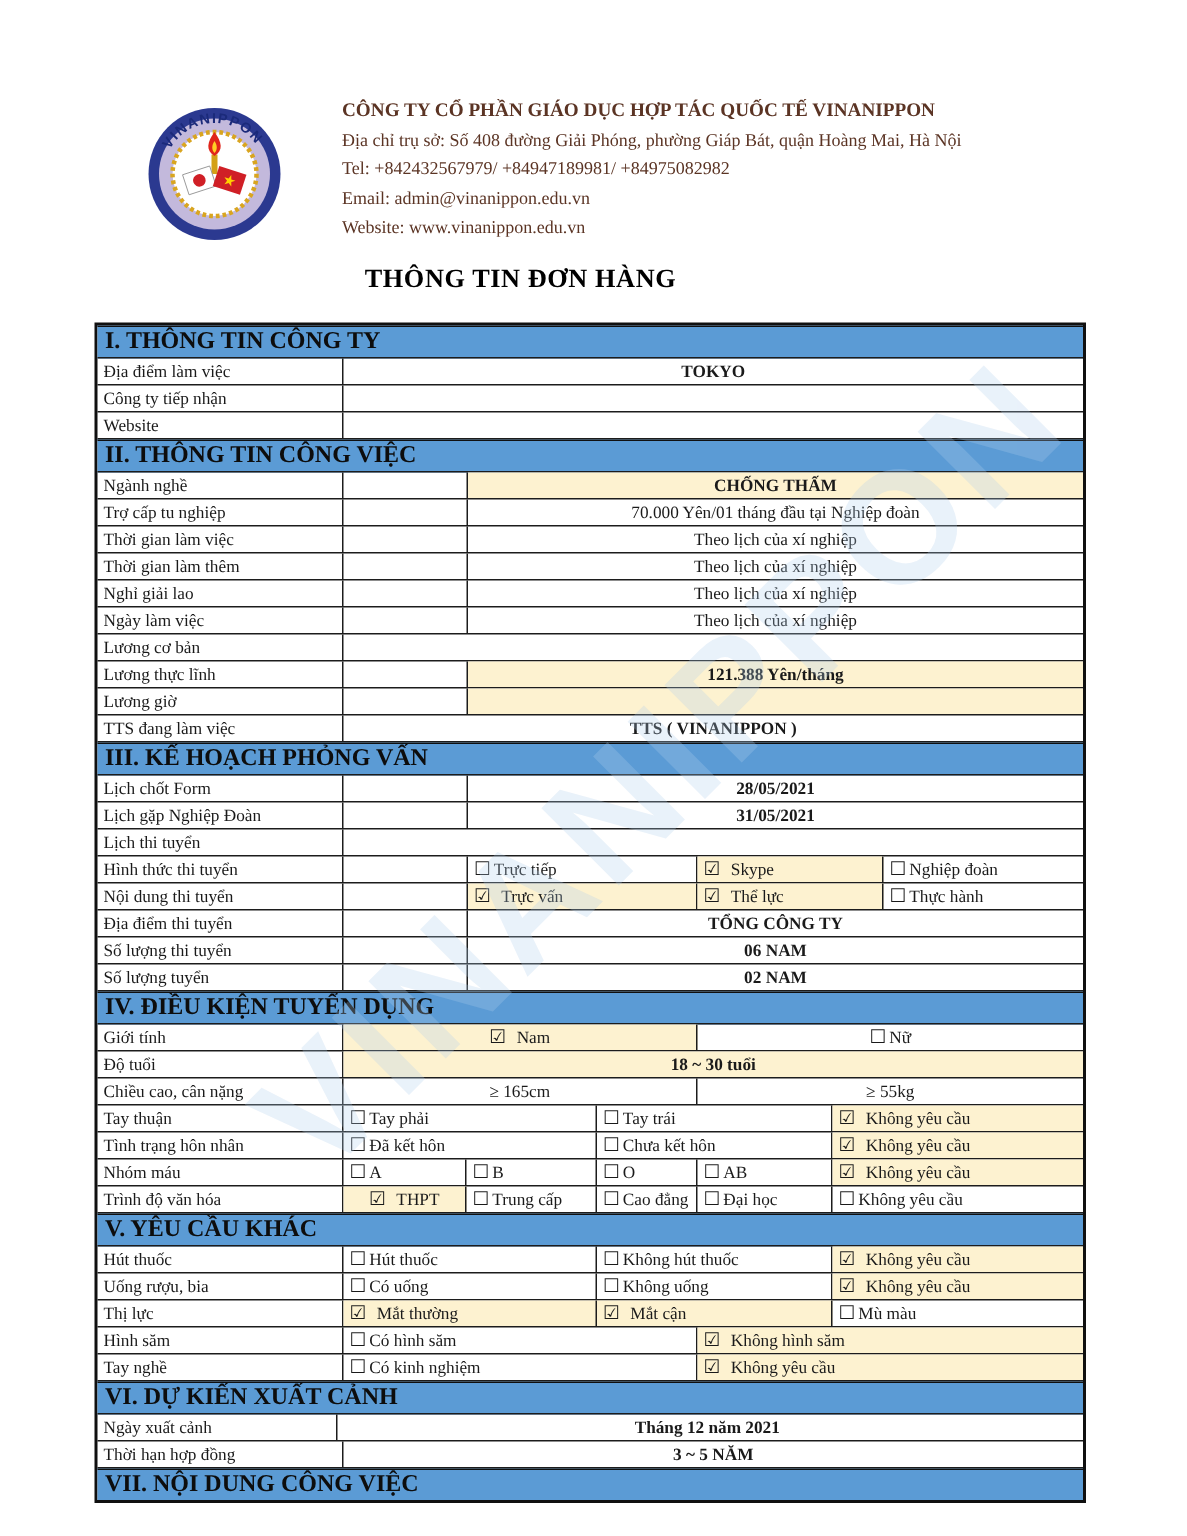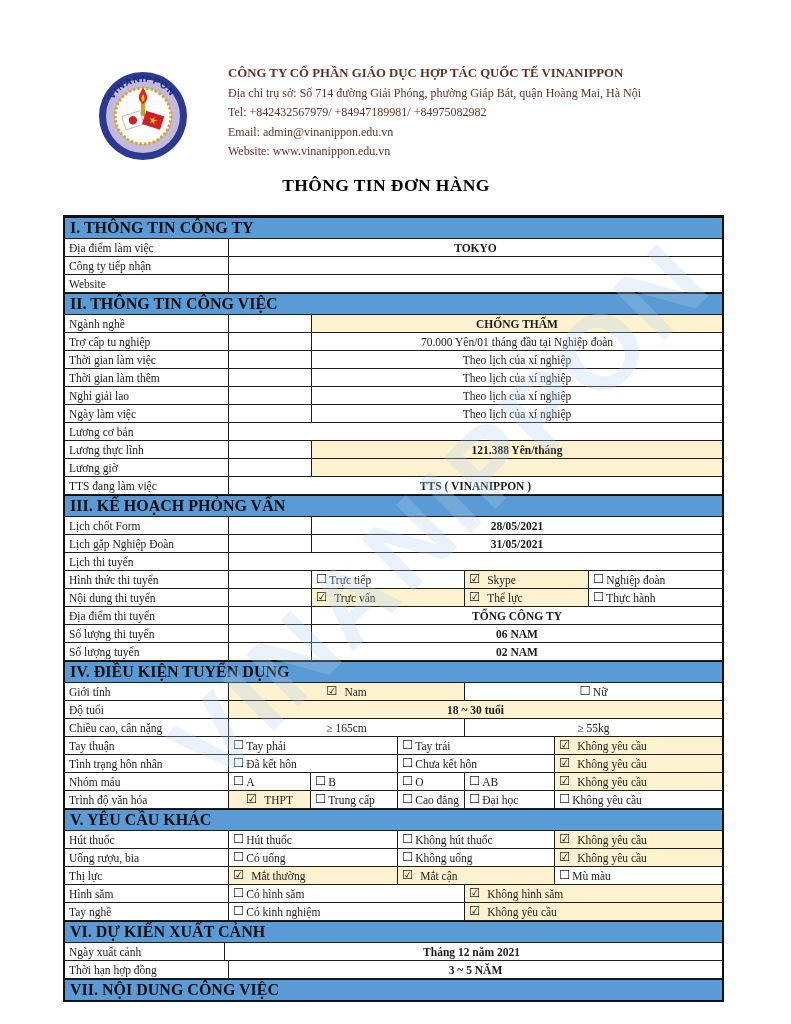--- a/index.html
+++ b/index.html
@@ -3,21 +3,21 @@
 <meta charset="utf-8">
 <style>
   html,body{margin:0;padding:0;background:#ffffff;}
   .page{position:relative;width:791px;height:1024px;background:#fff;overflow:hidden;
         font-family:"Liberation Serif",serif;color:#1a1a1a;}
   
   .logo{position:absolute;left:97px;top:70px;}
   .hdr{position:absolute;left:228px;top:64px;font-size:12px;line-height:19.5px;color:#5b3424;}
   .hdr .co{font-weight:bold;font-size:12.8px;}
   .title{position:absolute;top:175px;left:0;width:694px;text-align:center;
-         font-size:17.5px;font-weight:bold;color:#000;letter-spacing:.4px;padding-left:39px;}
+         font-size:17.5px;font-weight:bold;color:#000;letter-spacing:.4px;}
   
   .wm{position:absolute;left:-40px;top:452px;width:960px;text-align:center;
       transform:rotate(-45deg);font-family:"Liberation Sans",sans-serif;font-weight:bold;
       font-size:106px;letter-spacing:5px;color:var(--wm,rgba(174,205,235,.5));
       opacity:.5;z-index:9;pointer-events:none;white-space:nowrap;}
   
   .tbl{position:absolute;left:63px;top:215px;width:657px;border:2px solid #101010;
        background:#fff;z-index:2;}
   .row{display:flex;height:17px;border-bottom:1px solid #1c1c1c;font-size:11.5px;}
   .row:last-child{border-bottom:none;}
@@ -58,21 +58,21 @@
       <circle cx="36.5" cy="50" r="4.2" fill="#d01f26"></circle>
     </g>
     <g transform="rotate(18 55 52)">
       <rect x="46" y="43" width="19" height="14" fill="#d01f26"></rect>
       <text x="55.5" y="53.5" font-size="10" fill="#ffd100" text-anchor="middle" font-family="DejaVu Sans, sans-serif">★</text>
     </g>
   </svg>
 
   <div class="hdr">
     <div class="co">CÔNG TY CỔ PHẦN GIÁO DỤC HỢP TÁC QUỐC TẾ VINANIPPON</div>
-    <div>Địa chỉ trụ sở: Số 714 đường Giải Phóng, phường Giáp Bát, quận Hoàng Mai, Hà Nội</div>
+    <div>Địa chỉ trụ sở: Số 408 đường Giải Phóng, phường Giáp Bát, quận Hoàng Mai, Hà Nội</div>
     <div>Tel: +842432567979/ +84947189981/ +84975082982</div>
     <div>Email: admin@vinanippon.edu.vn</div>
     <div>Website: www.vinanippon.edu.vn</div>
   </div>
 
   <div class="title">THÔNG TIN ĐƠN HÀNG</div>
 
   <div class="wm">VINANIPPON</div>
 
   <div class="tbl" id="orderTable">

